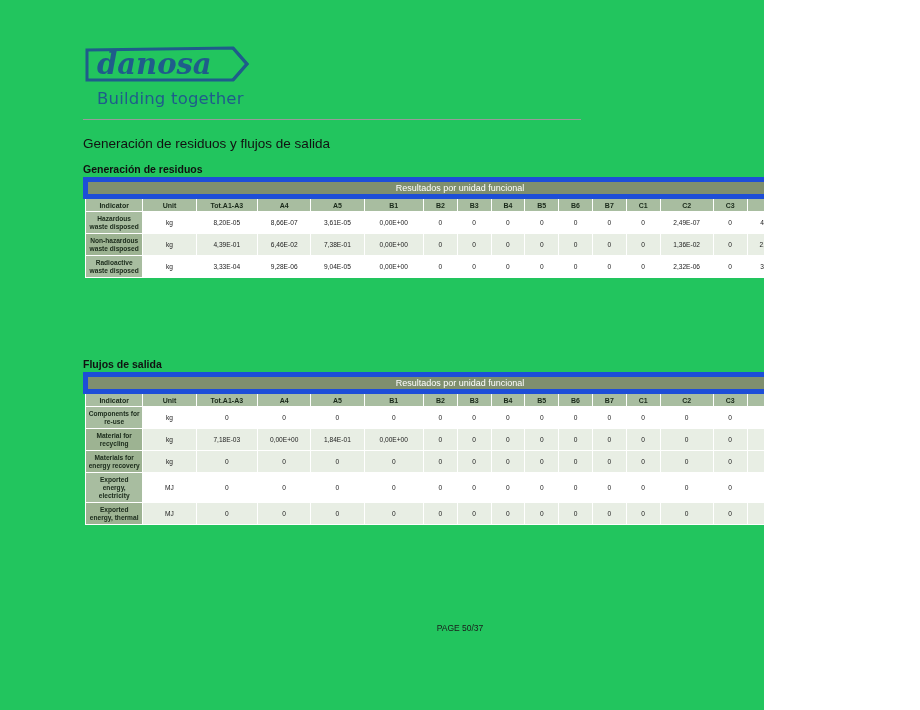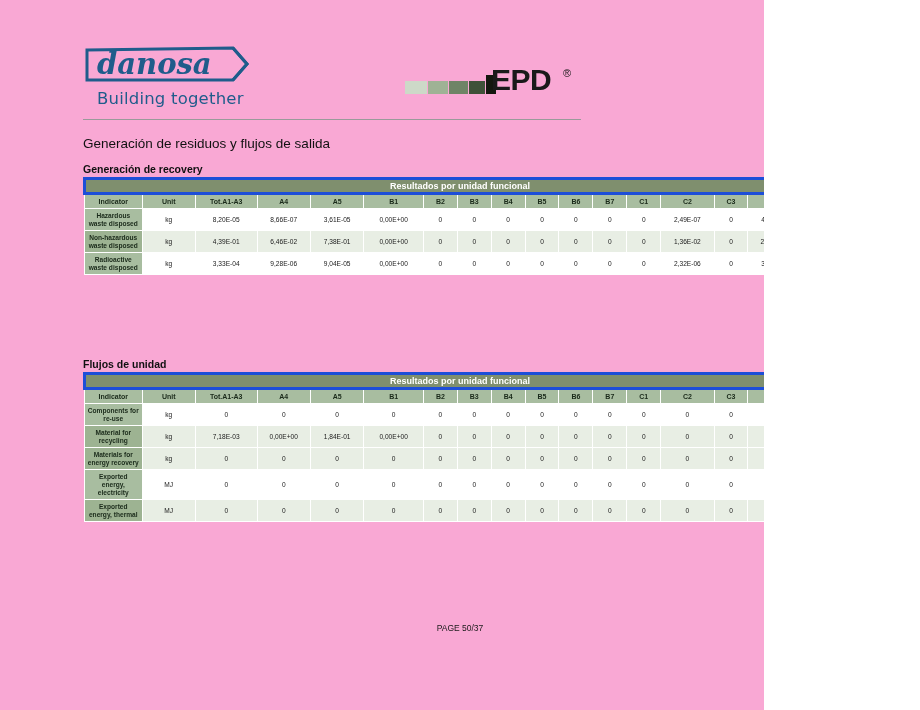--- a/index.html
+++ b/index.html
@@ -8,21 +8,21 @@
     padding: 0;
     width: 920px;
     height: 710px;
     background: #ffffff;
     font-family: "Liberation Sans", sans-serif;
   }
   .page {
     position: relative;
     width: 764px;
     height: 710px;
-    background: #f9a8d4;
+    background: #22c55e;
     overflow: hidden;
   }
 
   
   .header {
     position: absolute;
     left: 83px;
     top: 40px;
     width: 498px;
     height: 78px;
@@ -127,24 +127,24 @@
     padding: 1px 1px;
     text-align: center;
     vertical-align: middle;
     font-weight: bold;
     color: #1a1a1a;
   }
   .tbl .banner {
     background: #7f8f6e;
     color: #ffffff;
     font-size: 9px;
-    font-weight: bold;
+    font-weight: normal;
     height: 13px;
     padding: 1px 0;
-    border: 3px solid #1d4ed8;
+    border: 5px solid #1d4ed8;
   }
   .tbl thead tr.hdr th {
     background: #a8bda0;
     color: #1a2a1a;
     font-size: 7px;
     height: 15px;
   }
   .tbl tbody td.ind {
     background: #a8bda0;
     color: #1a2a1a;
@@ -193,37 +193,26 @@
       <div class="logo-mark">
         <svg width="168" height="48" viewBox="0 0 168 48">
           <path d="M4 10 L150 8 L164 24 L150 40 L4 40 Z" fill="none" stroke="#1f5c8b" stroke-width="3"></path>
           <path d="M150 8 L164 24 L150 40" fill="none" stroke="#1f5c8b" stroke-width="3"></path>
           <text x="14" y="34" font-family="DejaVu Serif, serif" font-style="italic" font-weight="bold" font-size="29" fill="#1f5c8b">danosa</text>
         </svg>
       </div>
       <div class="logo-tagline">Building together</div>
     </div>
 
-    <div class="epd">
-      <div class="epd-bars">
-        <div class="epd-bar" style="width:22px;background:#cdd9c8;"></div>
-        <div class="epd-bar" style="width:20px;background:#9fb295;"></div>
-        <div class="epd-bar" style="width:19px;background:#6f8466;"></div>
-        <div class="epd-bar" style="width:16px;background:#3f5139;"></div>
-        <div class="epd-bar" style="width:10px;height:19px;background:#14170f;"></div>
-      </div>
-      <div class="epd-text">EPD</div>
-      <div class="epd-reg">®</div>
-    </div>
   </div>
   <div class="header-rule"></div>
 
   <div class="doc-title">Generación de residuos y flujos de salida</div>
 
-  <div class="section-title" id="sec1-title">Generación de recovery</div>
+  <div class="section-title" id="sec1-title">Generación de residuos</div>
 
   <table class="tbl" id="tbl-waste">
     <colgroup>
       <col class="c-ind">
         <col class="c-unit">
         <col class="c-tot">
         <col class="c-a4">
         <col class="c-a5">
         <col class="c-b1">
       <col class="c-sm">
@@ -316,21 +305,21 @@
         <td class="val">0</td>
         <td class="val">0</td>
         <td class="val">2,32E-06</td>
         <td class="val">0</td>
         <td class="val">3,54E-06</td>
         <td class="val">0</td>
       </tr>
     </tbody>
   </table>
 
-  <div class="section-title" id="sec2-title">Flujos de unidad</div>
+  <div class="section-title" id="sec2-title">Flujos de salida</div>
 
   <table class="tbl" id="tbl-out">
     <colgroup>
       <col class="c-ind">
         <col class="c-unit">
         <col class="c-tot">
         <col class="c-a4">
         <col class="c-a5">
         <col class="c-b1">
       <col class="c-sm">

